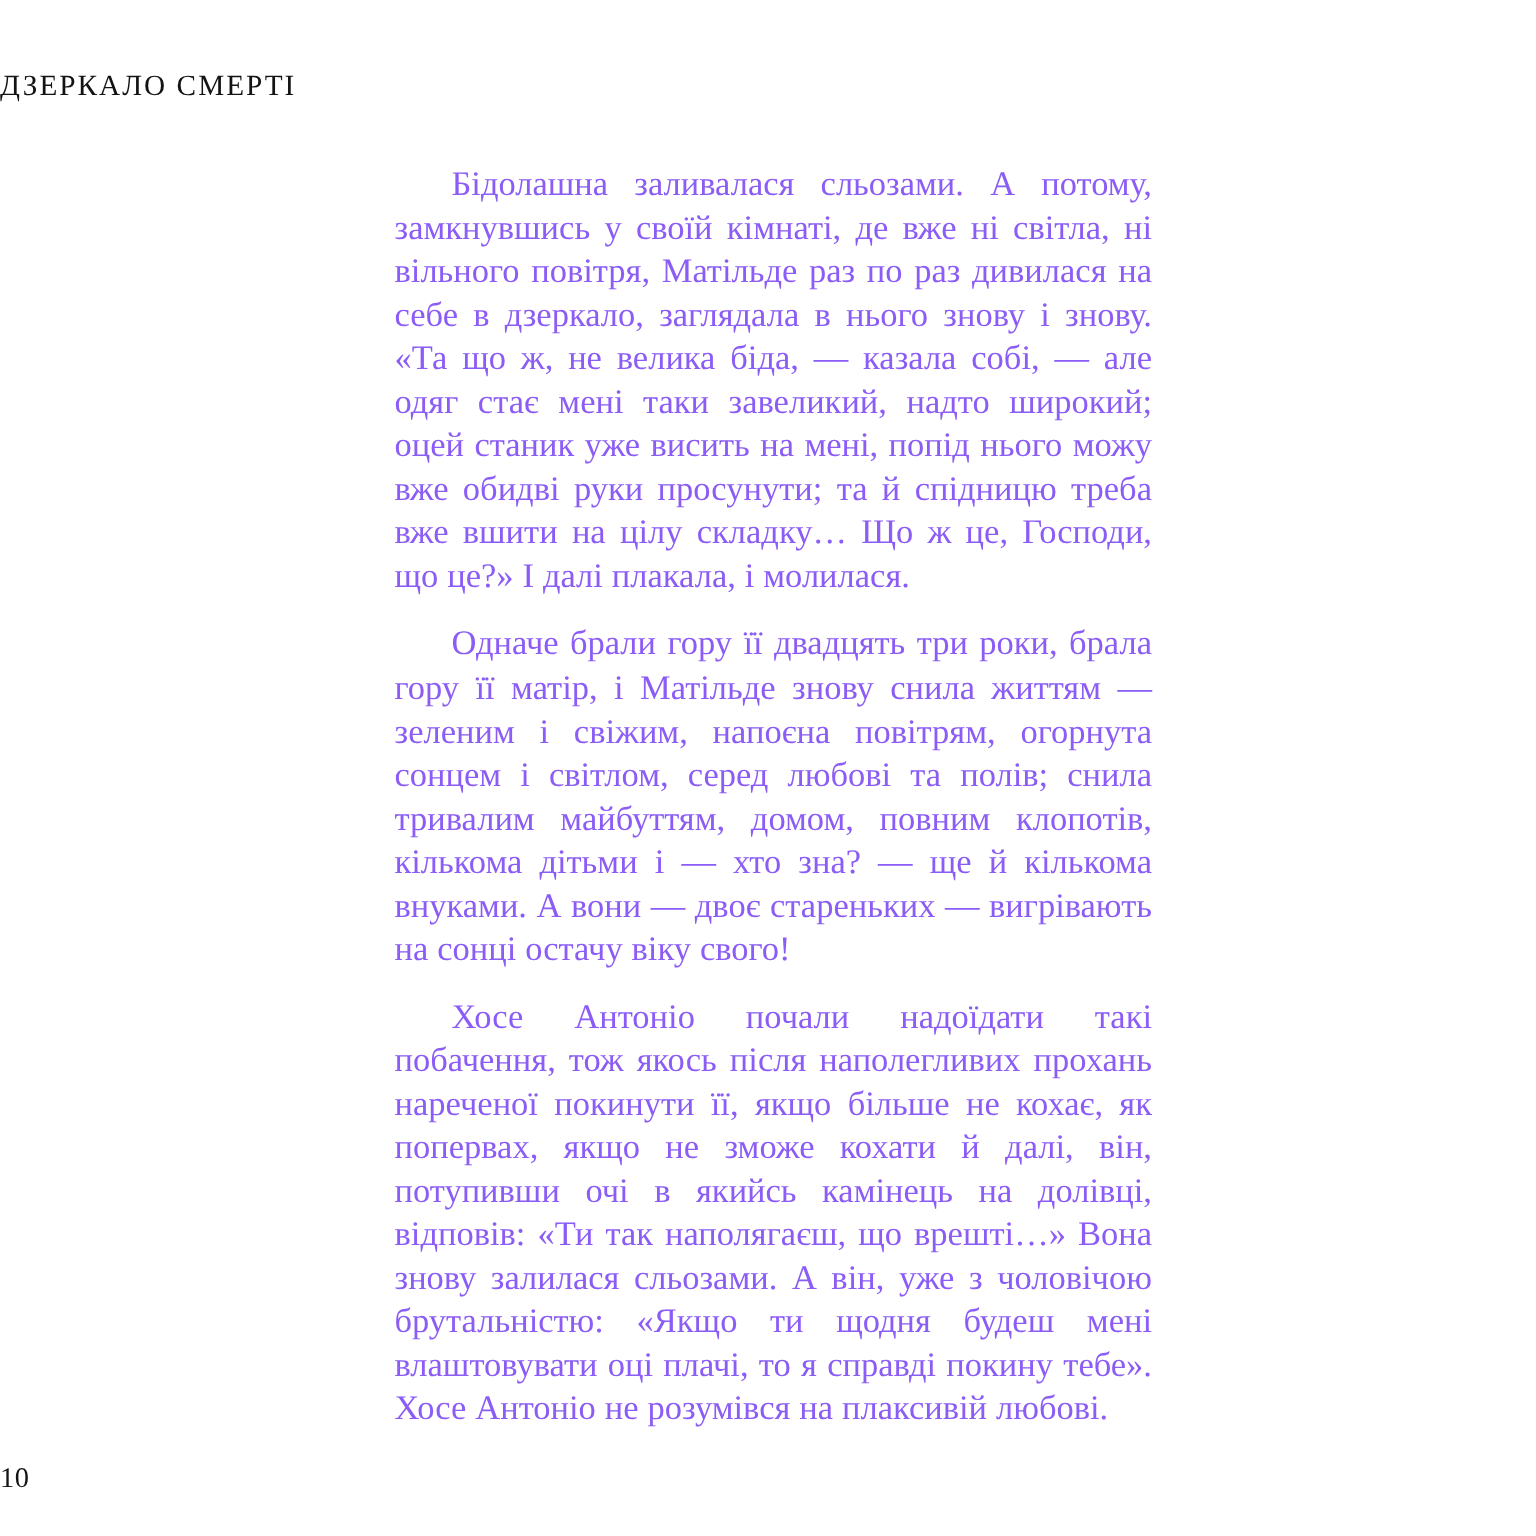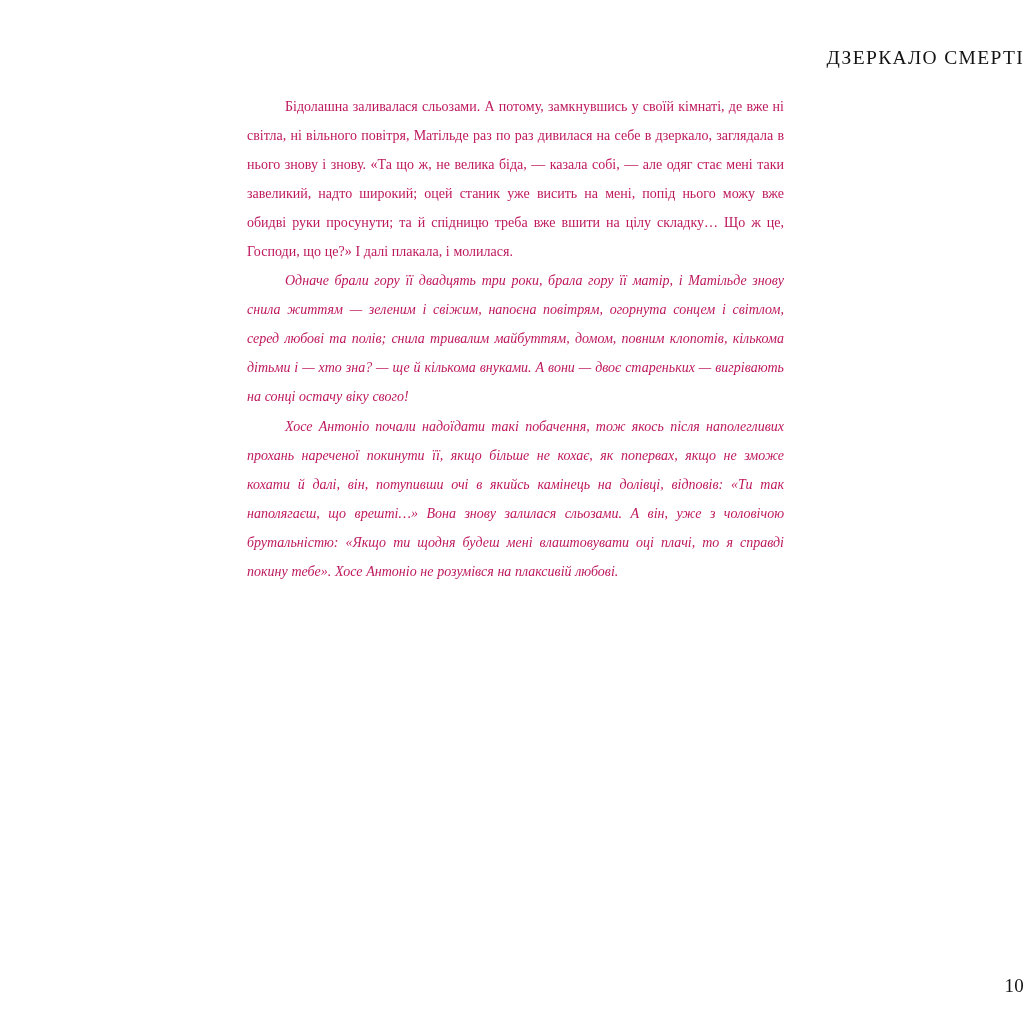--- a/index.html
+++ b/index.html
@@ -24,59 +24,58 @@
     background: #ffffff;
     box-sizing: border-box;
   }
 
   
   .running-head {
     position: absolute;
     left: 0;
     right: 0;
     top: 47px;
-    text-align: right;
+    text-align: left;
     font-size: 19.5px;
     letter-spacing: 1.35px;
     color: #131313;
     font-family: "Liberation Serif", "DejaVu Serif", serif;
     white-space: nowrap;
   }
 
   
   .text-block {
     position: absolute;
     left: 247px;
     top: 92px;
     width: 537px;
   }
 
   .para {
-    margin: 0;
+    margin: 16px;
     text-indent: 38px;
     text-align: justify;
-    font-size: 14px;
+    font-size: 23px;
     line-height: 29.05px;
-    color: #be185d;
+    color: #8b5cf6;
     word-spacing: 0.2px;
     hyphens: manual;
   }
 
   .para + .para {
     margin-top: 0;
-    font-style: italic;
   }
 
   
   .folio {
     position: absolute;
     left: 0;
     right: 0;
     top: 975px;
-    text-align: right;
+    text-align: left;
     font-size: 19px;
     color: #141414;
     letter-spacing: 0.3px;
   }
 </style>
 </head>
 <body>
 
 <div class="page">
 

